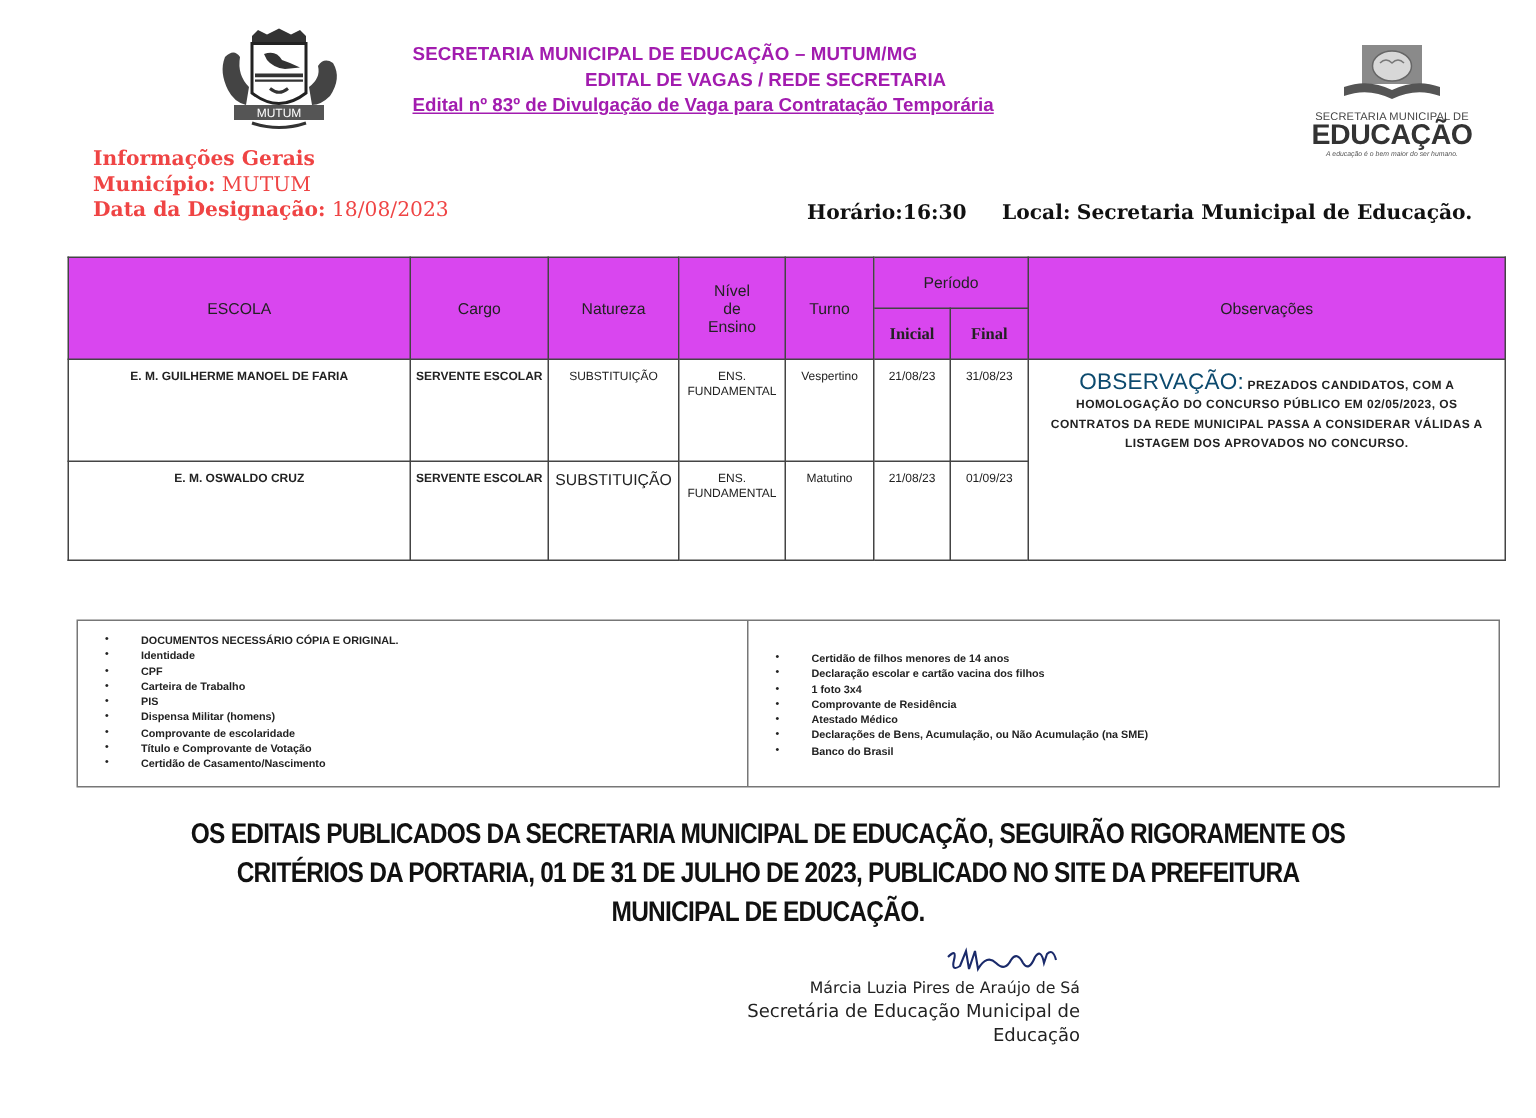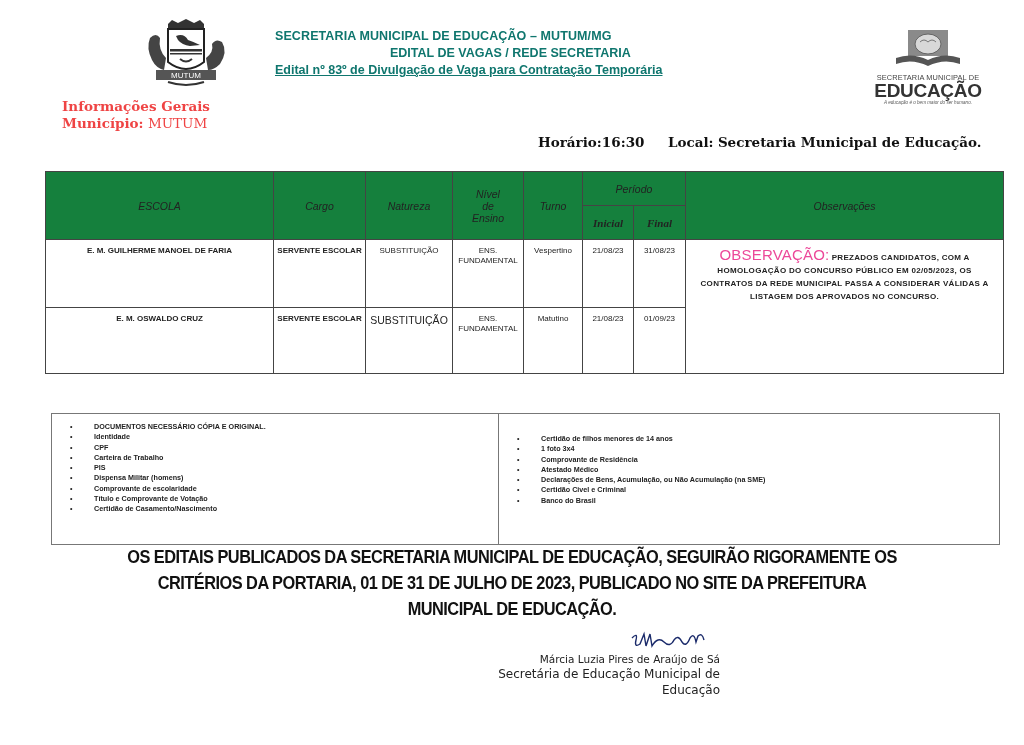--- a/index.html
+++ b/index.html
@@ -1,49 +1,49 @@
 <!DOCTYPE html>
 <html><head>
   <meta charset="utf-8">
   <style>
     * { box-sizing: border-box; margin: 0; padding: 0; }
     html, body { width: 1024px; height: 745px; background: #ffffff; overflow: hidden; }
     body { position: relative; color: #111; font-family: "Liberation Sans", sans-serif; }
 
     .crest { position: absolute; left: 138px; top: 18px; width: 96px; height: 72px; }
-    .head-text { position: absolute; left: 275px; top: 28px; width: 460px; font-family: "Liberation Sans", sans-serif; font-weight: bold; color: #0f766e; }
+    .head-text { position: absolute; left: 275px; top: 28px; width: 460px; font-family: "Liberation Sans", sans-serif; font-weight: bold; color: #a21caf; }
     .head-line1 { font-size: 12.5px; letter-spacing: 0.1px; line-height: 17px; }
     .head-line2 { font-size: 12.5px; line-height: 17px; padding-left: 115px; }
     .head-line3 { font-size: 12.5px; line-height: 17px; text-decoration: underline; }
 
     .sme-logo { position: absolute; left: 868px; top: 28px; width: 120px; height: 80px; text-align: center; }
     .sme-logo .book { position: relative; width: 72px; height: 44px; margin: 0 auto; }
     .sme-logo .logo-sub { font-size: 7.4px; color: #444; letter-spacing: 0.1px; margin-top: 1px; font-family: "Liberation Sans", sans-serif; }
     .sme-logo .logo-main { font-size: 19px; font-weight: bold; color: #333; line-height: 18px; letter-spacing: -0.3px; font-family: "Liberation Sans", sans-serif; }
     .sme-logo .logo-tag { font-size: 4.6px; color: #555; font-style: italic; }
 
     .info { position: absolute; left: 62px; top: 98px; font-family: "DejaVu Serif", serif; font-size: 13.5px; line-height: 17px; color: #ef4444; }
     .info b { font-weight: bold; }
     .info-right { position: absolute; top: 134px; font-family: "DejaVu Serif", serif; font-size: 13.5px; color: #111; }
 
     table.vagas { position: absolute; left: 45px; top: 171px; width: 958px; border-collapse: collapse; table-layout: fixed; }
     table.vagas th, table.vagas td { border: 1px solid #444; }
-    table.vagas th { background: #15803d; font-family: "Liberation Sans", sans-serif; font-weight: normal; font-size: 10.5px; color: #222; text-align: center; vertical-align: middle; font-style: italic; }
+    table.vagas th { background: #d946ef; font-family: "Liberation Sans", sans-serif; font-weight: normal; font-size: 10.5px; color: #222; text-align: center; vertical-align: middle; }
     table.vagas th.serifh { font-family: "Liberation Serif", serif; font-weight: bold; font-size: 11px; }
     table.vagas td { font-family: "Liberation Sans", sans-serif; font-size: 8px; color: #222; text-align: center; vertical-align: top; padding-top: 6px; margin-top: 24px; }
     td.escola, td.cargo { font-weight: bold; font-size: 8px; }
     td.nat { font-size: 9.5px; }
     td.nat.big { font-size: 10.5px; }
     td.nivel { font-size: 7px; line-height: 10px; }
     td.turno, td.date { font-size: 9px; }
     td.obs { text-align: justify; padding: 8px 6px 4px 6px; font-family: "Liberation Sans", sans-serif; vertical-align: top; }
-    td.obs .obs-title { font-size: 15px; font-weight: normal; color: #ec4899; letter-spacing: 0.2px; }
+    td.obs .obs-title { font-size: 15px; font-weight: normal; color: #0c4a6e; letter-spacing: 0.2px; }
     td.obs .obs-body { font-size: 8px; font-weight: bold; line-height: 13px; letter-spacing: 0.3px; }
 
-    .docs { position: absolute; left: 51px; top: 413px; width: 949px; height: 132px; border: 1px solid #777; display: flex; }
+    .docs { position: absolute; left: 51px; top: 413px; width: 949px; height: 112px; border: 1px solid #777; display: flex; }
     .docs .col { flex: 1; padding: 8px 0 0 18px; }
     .docs .col.left { border-right: 1px solid #777; flex: 0 0 447px; }
     .docs .col.right { padding-top: 20px; }
     .docs ul { list-style: none; }
     .docs li { font-family: "Liberation Sans", sans-serif; font-weight: bold; font-size: 7.2px; line-height: 10.3px; color: #222; display: flex; }
     .docs li .bul { width: 24px; flex: 0 0 24px; font-size: 7px; }
 
     .notice { position: absolute; left: 40px; top: 544px; width: 944px; text-align: center; font-family: "Liberation Sans", sans-serif; font-size: 19px; font-weight: bold; line-height: 26px; color: #111; letter-spacing: -0.6px; transform: scaleX(0.86); transform-origin: center top; }
 
     .sign { position: absolute; left: 440px; top: 630px; width: 280px; text-align: right; font-family: "DejaVu Sans", sans-serif; }
@@ -86,20 +86,21 @@
     </svg>
   </div>
   <div class="logo-sub">SECRETARIA MUNICIPAL DE</div>
   <div class="logo-main">EDUCAÇÃO</div>
   <div class="logo-tag">A educação é o bem maior do ser humano.</div>
 </div>
 
 <div class="info">
   <div><b>Informações Gerais</b></div>
   <div><b>Município:</b> <span>MUTUM</span></div>
+  <div><b>Data da Designação:</b> <span>18/08/2023</span></div>
 </div>
 <div class="info-right" style="left:538px;">
   <b>Horário:</b><b>16:30</b>
 </div>
 <div class="info-right" style="left:668px;">
   <b>Local:</b> <b>Secretaria Municipal de Educação.</b>
 </div>
 
 <table class="vagas">
   <colgroup>
@@ -205,37 +206,37 @@
     </ul>
   </div>
   <div class="col right">
     <ul>
       <li>
           <span class="bul">•</span>
           <span>Certidão de filhos menores de 14 anos</span>
         </li>
       <li>
           <span class="bul">•</span>
+          <span>Declaração escolar e cartão vacina dos filhos</span>
+        </li>
+      <li>
+          <span class="bul">•</span>
           <span>1 foto 3x4</span>
         </li>
       <li>
           <span class="bul">•</span>
           <span>Comprovante de Residência</span>
         </li>
       <li>
           <span class="bul">•</span>
           <span>Atestado Médico</span>
         </li>
       <li>
           <span class="bul">•</span>
           <span>Declarações de Bens, Acumulação, ou Não Acumulação (na SME)</span>
-        </li>
-      <li>
-          <span class="bul">•</span>
-          <span>Certidão Civel e Criminal</span>
         </li>
       <li>
           <span class="bul">•</span>
           <span>Banco do Brasil</span>
         </li>
     </ul>
   </div>
 </div>
 
 <div class="notice">

